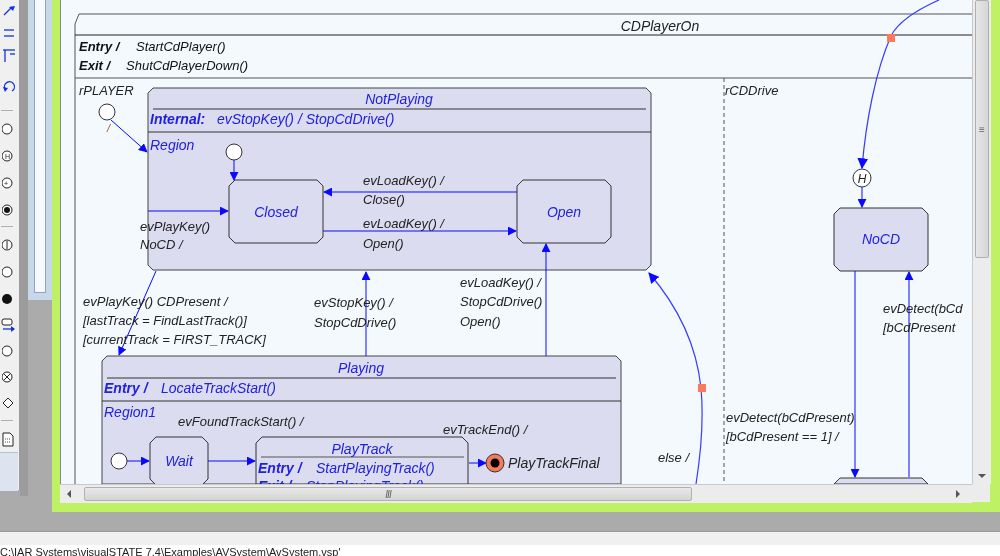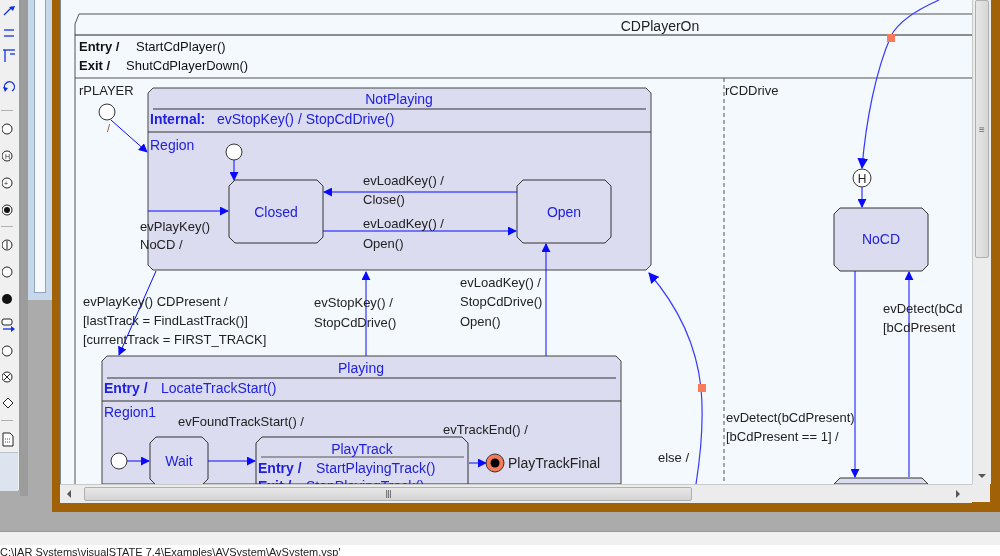--- a/index.html
+++ b/index.html
@@ -4,21 +4,21 @@
 <style>
   html, body { margin:0; padding:0; }
   body { width:1000px; height:556px; overflow:hidden; background:#ababab; font-family:"Liberation Sans", sans-serif; position:relative; }
   .toolbox { position:absolute; left:0; top:0; width:19px; height:490px; background:#f0f0f0; border-right:1px solid #9a9a9a; }
   .toolbox .tool { position:absolute; left:0; width:18px; height:22px; display:flex; align-items:center; justify-content:center; }
   .toolbox .sep { position:absolute; left:1px; width:12px; height:1px; background:#b0b0b0; }
   .toolbox-lower { position:absolute; left:0; top:452px; width:18px; height:38px; background:#dde3ef; border-top:1px solid #b8c0cc; }
   .gutter { position:absolute; left:20px; top:0; width:8px; height:496px; background:#9c9c9c; }
   .prev-window { position:absolute; left:28px; top:0; width:24px; height:300px; background:#c6d8ea; border-right:1px solid #8ea6c0; }
   .prev-window .inner { position:absolute; left:6px; top:0; width:10px; height:292px; background:#f5f9fd; border:1px solid #90a4bb; border-top:none; }
-  .main-window { position:absolute; left:52px; top:0; width:948px; height:512px; background:#a16207; border-bottom:2px solid #3d6c7c; }
+  .main-window { position:absolute; left:52px; top:0; width:948px; height:512px; background:#bef264; border-bottom:2px solid #3d6c7c;font-style:italic; }
   .canvas { position:absolute; left:8px; top:0; width:912px; height:484px; background:#f3f9fd; overflow:hidden; border-left:1px solid #7a8a9a; }
   .vscroll { position:absolute; left:920px; top:0; width:18px; height:484px; background:#ececec; border-left:1px solid #c9c9c9; }
   .vscroll .thumb { position:absolute; left:2px; top:0; width:14px; height:258px; background:linear-gradient(90deg,#e6e6e6,#d6d6d6); border:1px solid #b0b0b0; border-radius:2px; box-sizing:border-box; display:flex; align-items:center; justify-content:center; font-size:10px; color:#666; }
   .vscroll .arrow-down { position:absolute; left:5px; bottom:6px; width:0; height:0; border-left:4px solid transparent; border-right:4px solid transparent; border-top:4px solid #555; }
   .hscroll { position:absolute; left:8px; top:484px; width:912px; height:18px; background:#ececec; border-top:1px solid #c9c9c9; }
   .hscroll .thumb { position:absolute; left:24px; top:2px; width:608px; height:14px; background:linear-gradient(#e8e8e8,#d4d4d4); border:1px solid #b0b0b0; border-radius:2px; box-sizing:border-box; display:flex; align-items:center; justify-content:center; font-size:10px; color:#666; letter-spacing:-1px; }
   .hscroll .arrow-left { position:absolute; left:7px; top:5px; width:0; height:0; border-top:4px solid transparent; border-bottom:4px solid transparent; border-right:4px solid #555; }
   .hscroll .arrow-right { position:absolute; left:896px; top:5px; width:0; height:0; border-top:4px solid transparent; border-bottom:4px solid transparent; border-left:4px solid #555; }
   .size-grip { position:absolute; left:920px; top:484px; width:18px; height:18px; background:#ececec; }
   .bottom-band { position:absolute; left:0; top:512px; width:1000px; height:19px; background:#ababab; }

